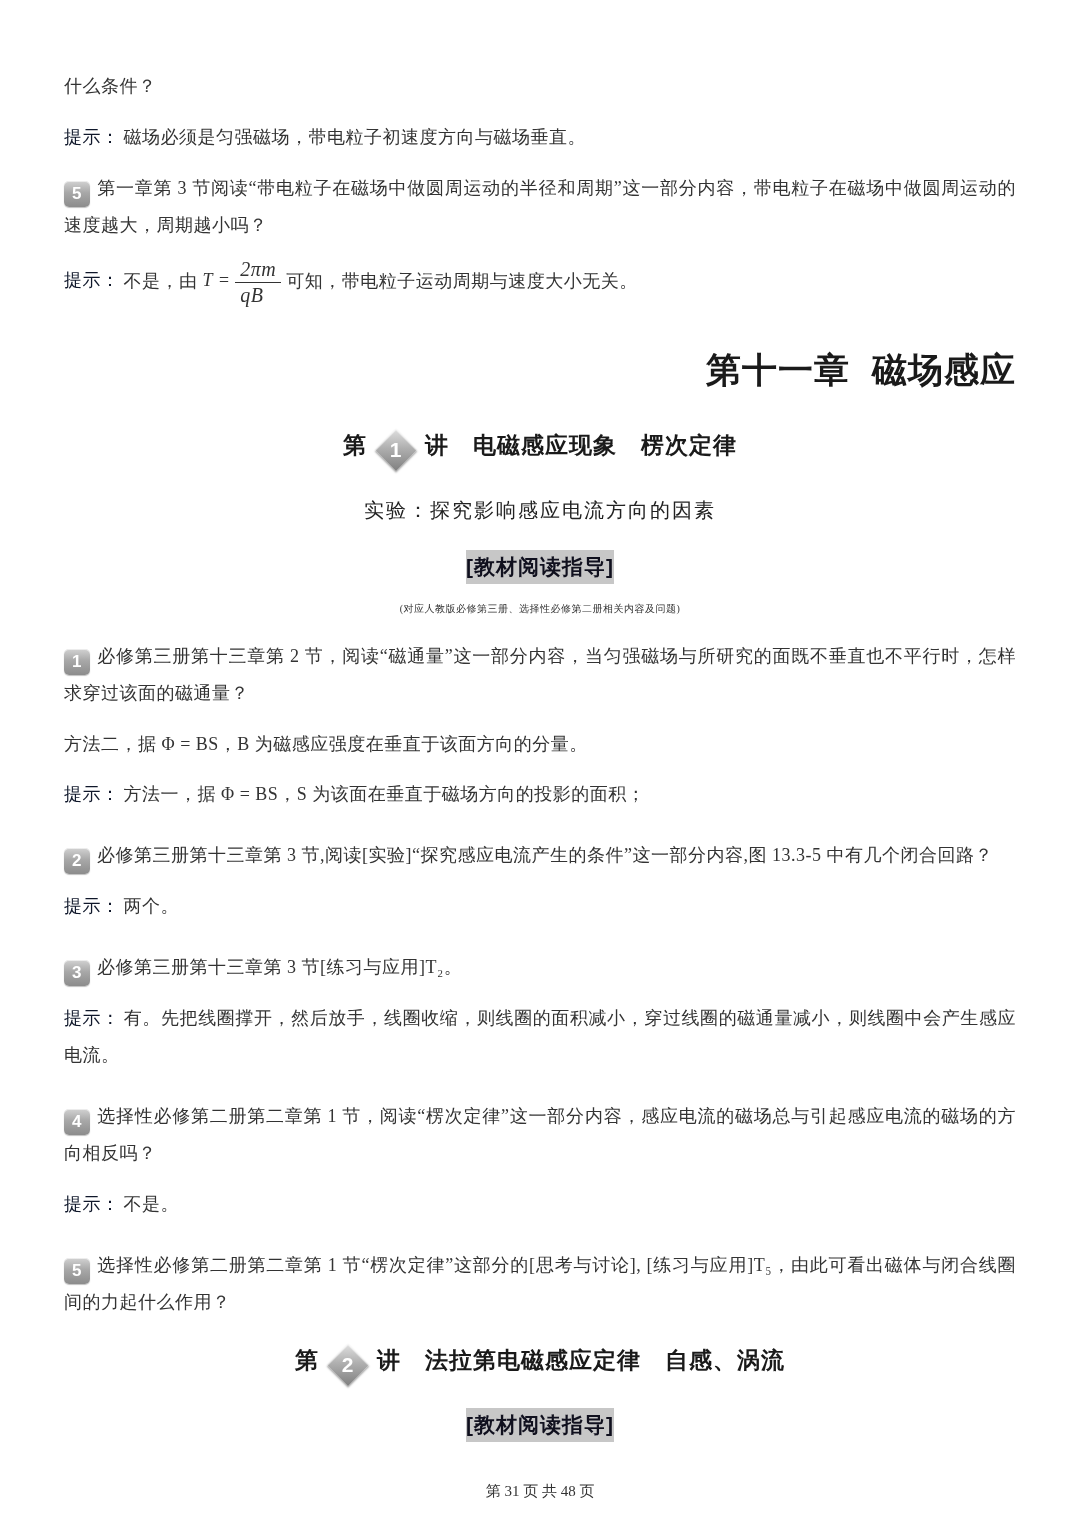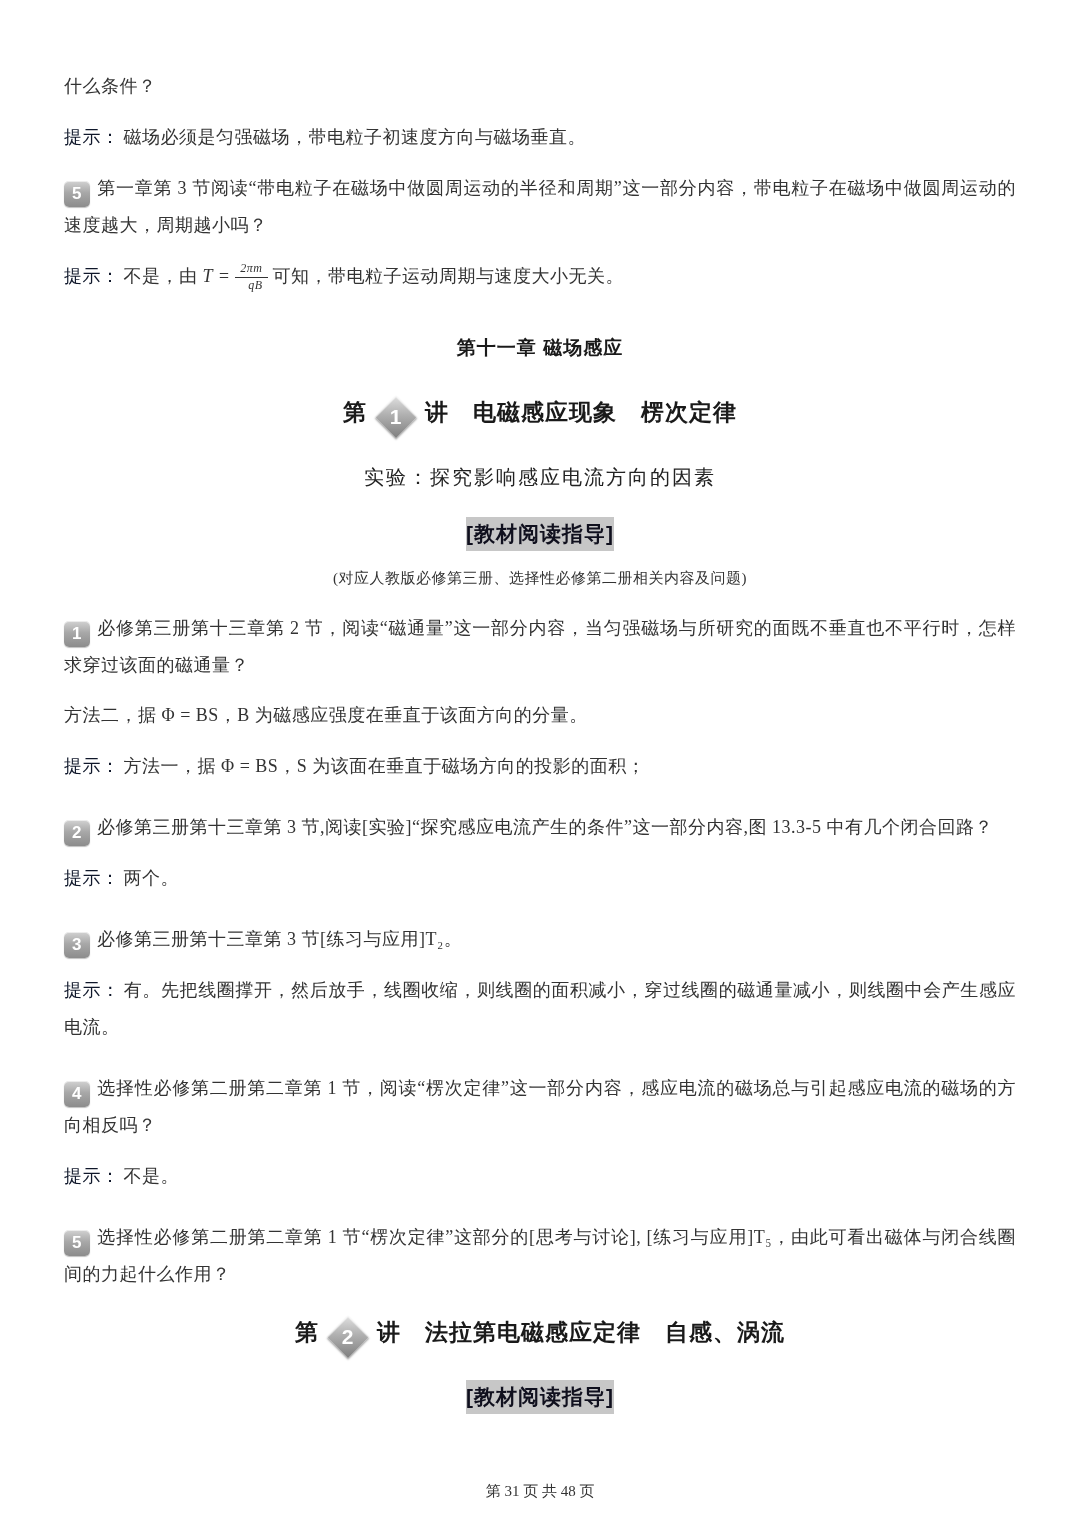--- a/index.html
+++ b/index.html
@@ -38,34 +38,34 @@
     font-weight: bold;
     font-size: 17px;
     line-height: 26px;
     text-align: center;
     margin-right: 7px;
     vertical-align: -5px;
   }
   .math { font-style: italic; white-space: nowrap; }
   .frac {
     display: inline-block;
-    text-align: right;
+    text-align: left;
     vertical-align: middle;
     margin: 0 5px;
     line-height: 1.15;
-    font-size: 12px;
+    font-size: 20px;
   }
   .frac .fnum { display: block; padding: 0 5px 1px 5px; border-bottom: 1.5px solid #333; }
   .frac .fden { display: block; padding: 1px 5px 0 5px; }
   .chapter-title {
-    font-family: Liberation Sans, sans-serif;
+    font-family: Liberation Mono, monospace;
     font-weight: bold;
-    font-size: 19px;
+    font-size: 35px;
     color: #1a1a1a;
-    text-align: center;
+    text-align: right;
     margin: 26px 0 14px 0;
     letter-spacing: 1px;
   }
   .lecture-head {
     text-align: center;
     font-family: "Liberation Sans", sans-serif;
     font-weight: bold;
     font-size: 23px;
     color: #1a1a1a;
     margin: 22px 0 18px 0;
@@ -107,21 +107,21 @@
     background: #c7c7c7;
     color: #10101e;
     font-family: "Liberation Sans", sans-serif;
     font-weight: bold;
     font-size: 21px;
     padding: 3px 0;
     letter-spacing: 1px;
   }
   .note-line {
     text-align: center;
-    font-size: 15px;
+    font-size: 10px;
     color: #333333;
     margin: 4px 0 22px 0;
     letter-spacing: 0.5px;
   }
   .footer {
     margin-top: auto;
     text-align: center;
     font-size: 15px;
     color: #333333;
     padding-top: 24px;

